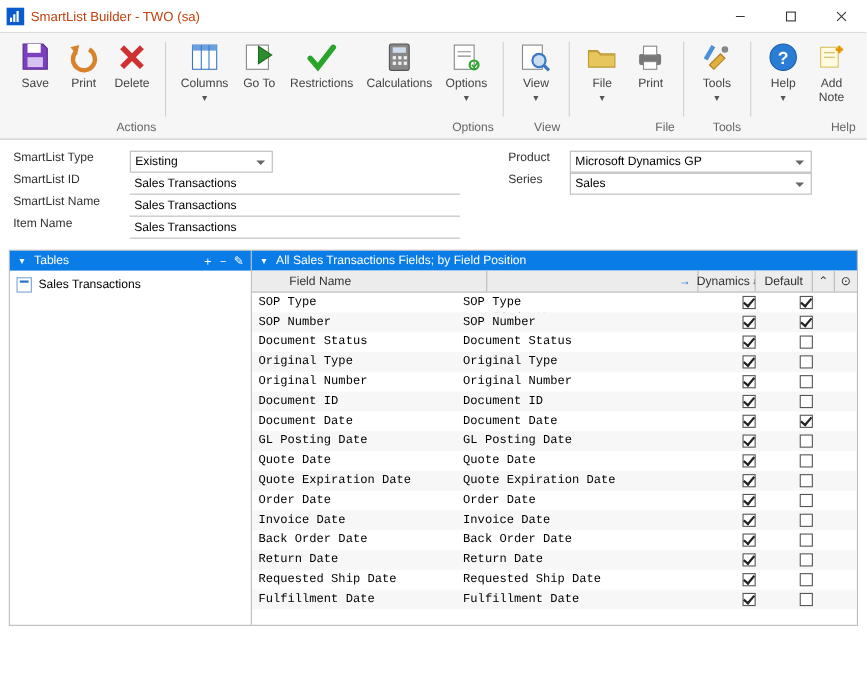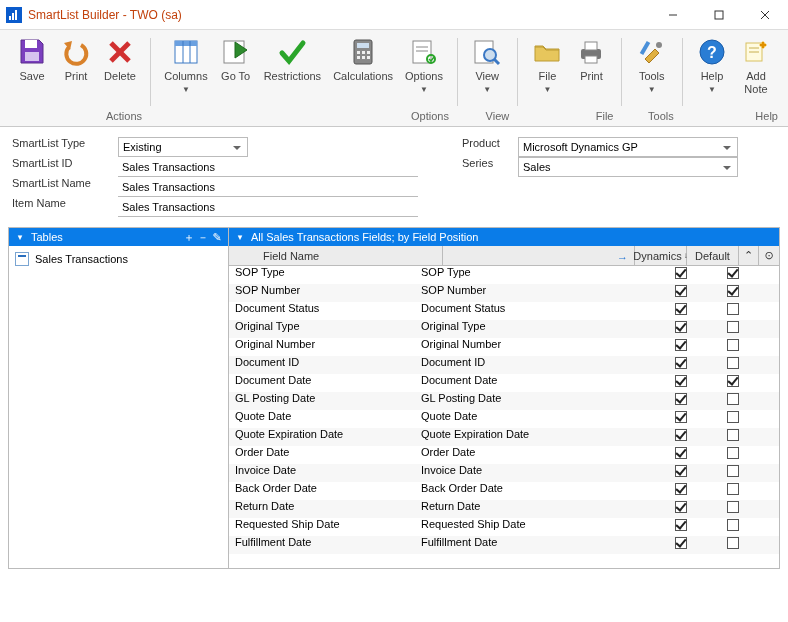--- a/index.html
+++ b/index.html
@@ -138,21 +138,21 @@
   }
   .gh { border-right:1px solid #bbb; padding:3px 6px; display:flex; align-items:center; }
   .gh.fn { width:186px;margin-left:28px; }
   .gh.dn { flex:1;margin-top:40px; }
   .gh.arrow { width:24px; justify-content:center; }
   .gh.disp { width:52px; justify-content:center; }
   .gh.def { width:52px; justify-content:center; }
   .gh.opt { width:20px; justify-content:center; }
   .gh.opt2 { width:20px; border-right:none; justify-content:center; }
   .grid-body { overflow-y: scroll; flex:1; }
-  .grow { display:flex; height:18px; font-size:11px; }
+  .grow { display:flex; height:18px; align-items:center; font-size:11px;font-family:Liberation Mono, monospace; }
   .grow:nth-child(even) { background:#f7f7f7; }
   .gc { padding:0 6px; }
   .gc.fn { width:186px; }
   .gc.dn { flex:1; }
   .gc.arrow { width:24px; }
   .gc.disp { width:52px; text-align:center; }
   .gc.def { width:52px; text-align:center; }
   .gc.opt { width:20px; }
   .cb {
     display:inline-block; width:12px; height:12px; border:1px solid #555;

